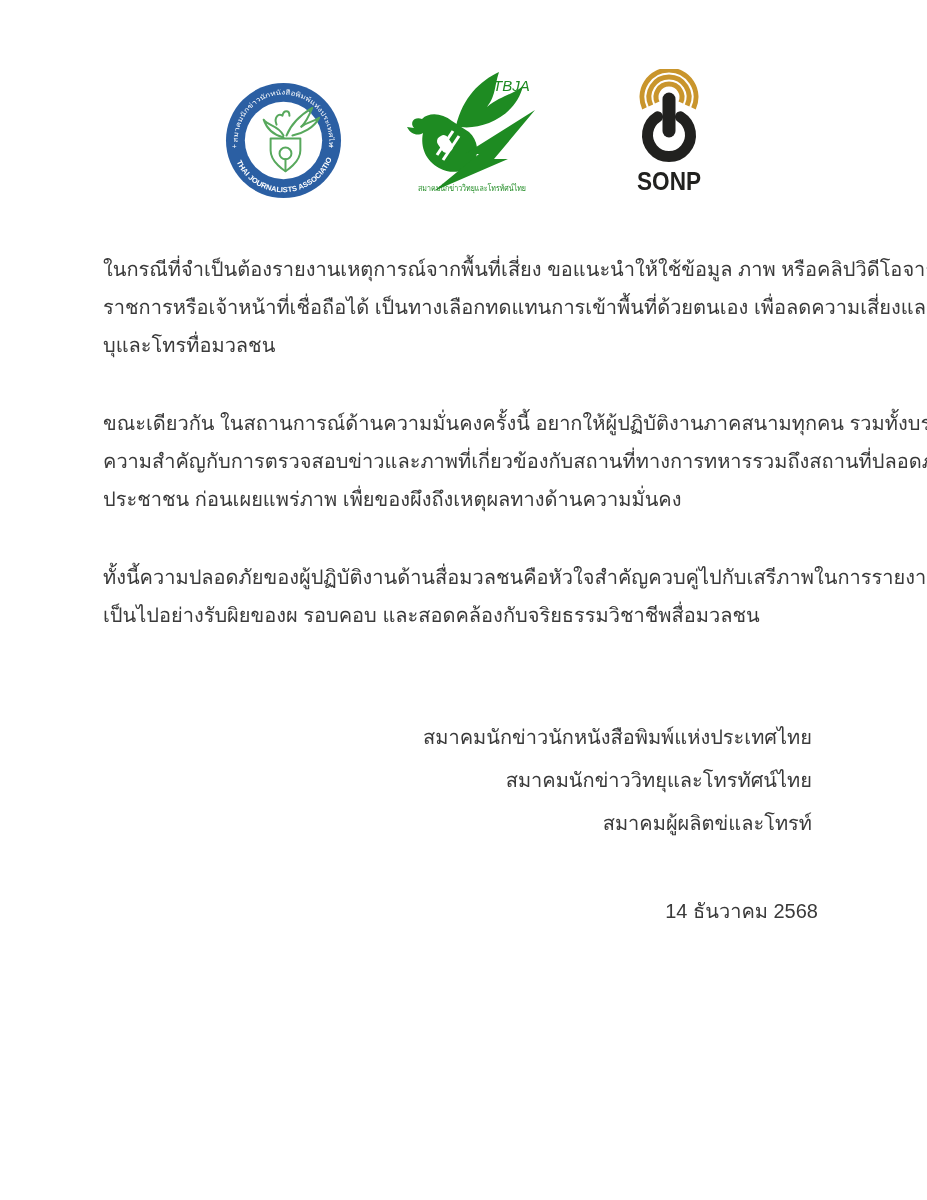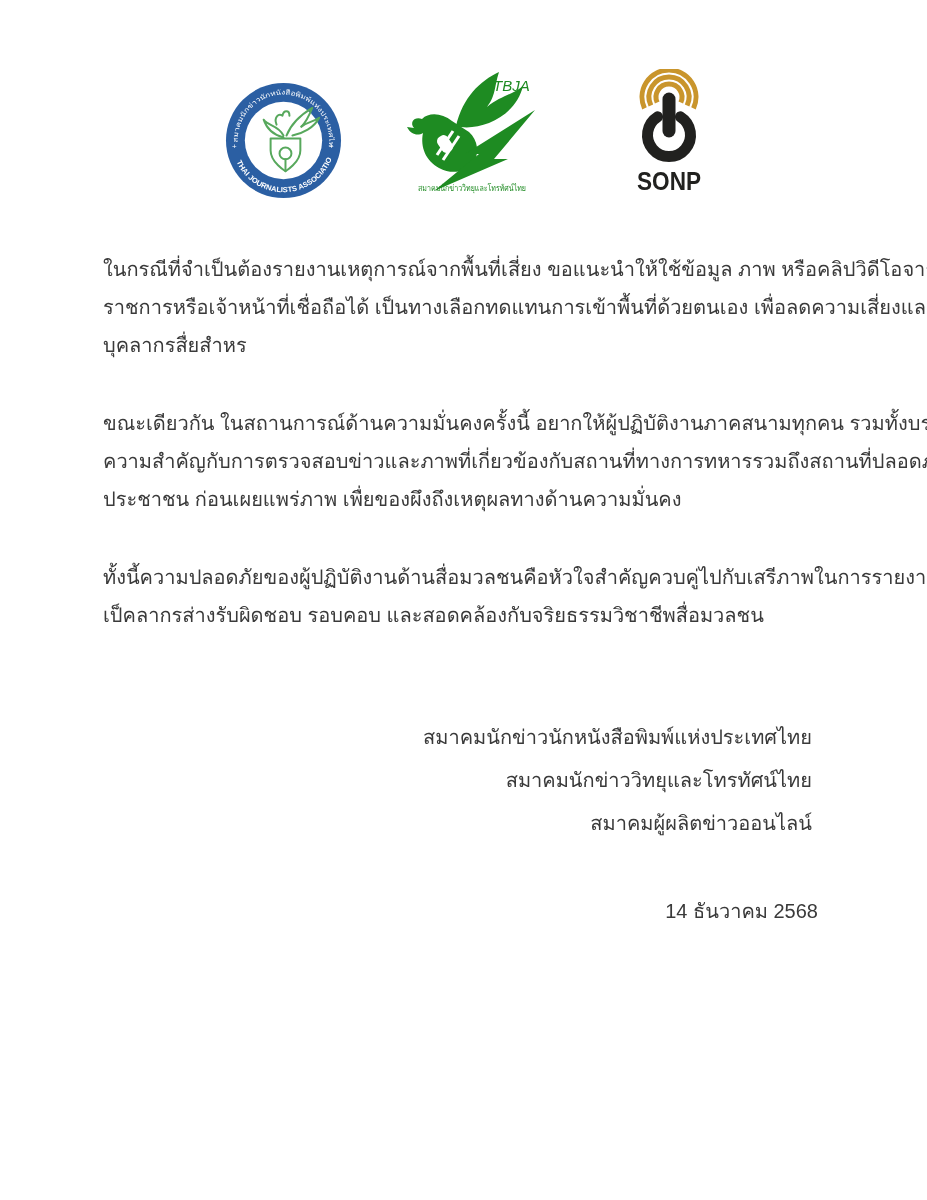--- a/index.html
+++ b/index.html
@@ -126,36 +126,36 @@
       </g>
       <text x="39" y="121" font-size="26" font-weight="bold" fill="#21211f" text-anchor="middle" textLength="64" lengthAdjust="spacingAndGlyphs">SONP</text>
     </svg>
   </div>
 
   <div class="content">
 
     <div class="para">
       <div class="line">ในกรณีที่จำเป็นต้องรายงานเหตุการณ์จากพื้นที่เสี่ยง ขอแนะนำให้ใช้ข้อมูล ภาพ หรือคลิปวิดีโอจากหน่วยงาน</div>
       <div class="line">ราชการหรือเจ้าหน้าที่เชื่อถือได้ เป็นทางเลือกทดแทนการเข้าพื้นที่ด้วยตนเอง เพื่อลดความเสี่ยงและการสูญเสียต่อ</div>
-      <div class="line">บุคลากรสื่ยสำหร</div>
+      <div class="line">บุและโทรทื่อมวลชน</div>
     </div>
 
     <div class="para">
       <div class="line">ขณะเดียวกัน ในสถานการณ์ด้านความมั่นคงครั้งนี้ อยากให้ผู้ปฏิบัติงานภาคสนามทุกคน รวมทั้งบรรณาธิการให้</div>
       <div class="line">ความสำคัญกับการตรวจสอบข่าวและภาพที่เกี่ยวข้องกับสถานที่ทางการทหารรวมถึงสถานที่ปลอดภัยสำหรับ</div>
       <div class="line">ประชาชน ก่อนเผยแพร่ภาพ เพื่ยของผึงถึงเหตุผลทางด้านความมั่นคง</div>
     </div>
 
     <div class="para">
       <div class="line">ทั้งนี้ความปลอดภัยของผู้ปฏิบัติงานด้านสื่อมวลชนคือหัวใจสำคัญควบคู่ไปกับเสรีภาพในการรายงานข่าว ที่ต้อง</div>
-      <div class="line">เป็คลากรส่างรับผิดชอบ รอบคอบ และสอดคล้องกับจริยธรรมวิชาชีพสื่อมวลชน</div>
+      <div class="line">เป็นไปอย่างรับผิยของผ รอบคอบ และสอดคล้องกับจริยธรรมวิชาชีพสื่อมวลชน</div>
     </div>
   </div>
 
   <div class="signatures">
     <div>สมาคมนักข่าวนักหนังสือพิมพ์แห่งประเทศไทย</div>
     <div>สมาคมนักข่าววิทยุและโทรทัศน์ไทย</div>
-    <div>สมาคมผู้ผลิตข่าวออนไลน์</div>
+    <div>สมาคมผู้ผลิตข่และโทรท์</div>
   </div>
 
   <div class="date-line">14 ธันวาคม 2568</div>
 
 </div>
 
 </body></html>

